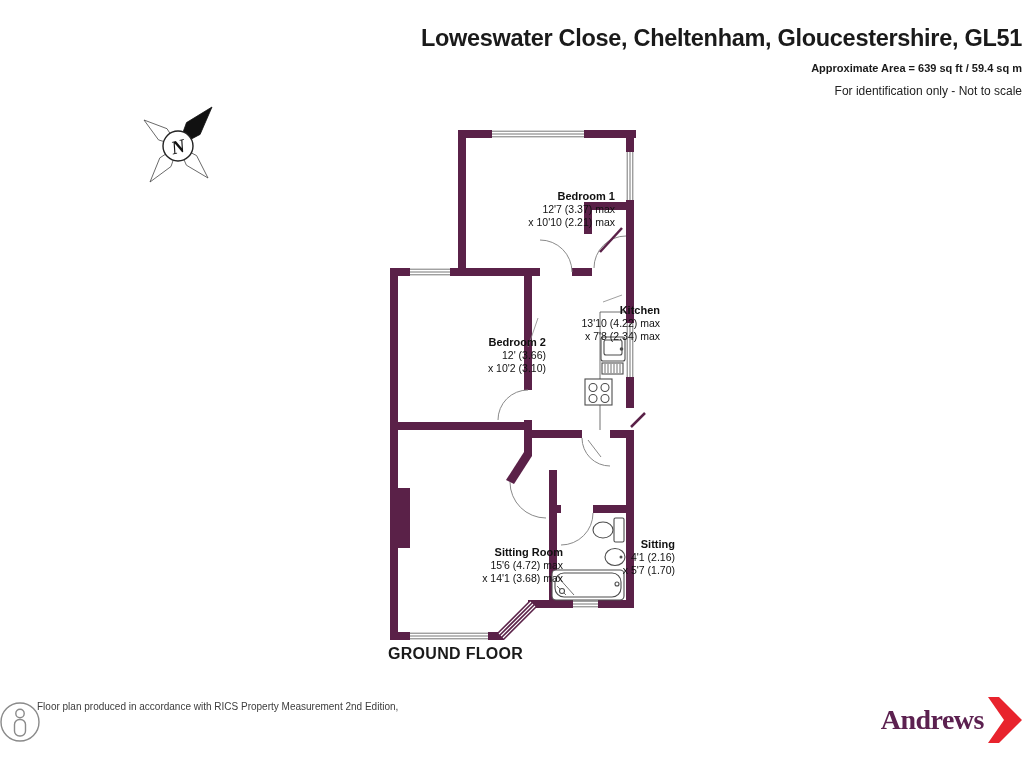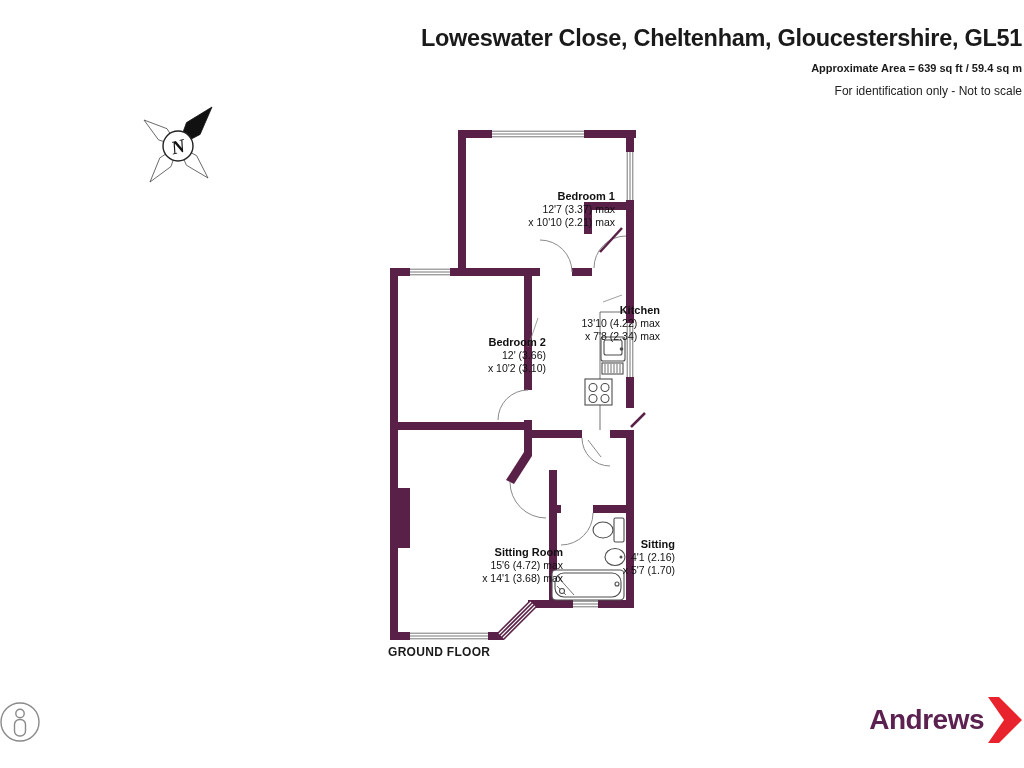--- a/index.html
+++ b/index.html
@@ -7,24 +7,24 @@
        font-family:"Liberation Sans", sans-serif;color:#1a1a1a;}
   .abs{position:absolute;}
   
   .title{top:25px;right:2px;font-size:23.5px;font-weight:bold;letter-spacing:-0.3px;white-space:nowrap;margin-left:26px;}
   .area-line{top:62px;right:2px;font-size:11px;font-weight:bold;white-space:nowrap;}
   .note-line{top:84px;right:2px;font-size:12px;white-space:nowrap;color:#222;}
   
   .room-label{position:absolute;width:170px;text-align:right;font-size:10.5px;line-height:13px;color:#111;}
   .room-label .rname{display:block;font-weight:bold;font-size:11px;}
   .room-label .rdim{display:block;}
-  .floor-label{left:388px;top:645px;font-size:12px;font-weight:bold;letter-spacing:0.3px;}
+  .floor-label{left:388px;top:645px;font-size:16px;font-weight:bold;letter-spacing:0.3px;}
   
   .footer-text{left:37px;top:700px;font-size:10px;line-height:13.5px;color:#3c3c3c;}
-  .logo{top:697px;right:2px;display:flex;align-items:center;gap:4px;}
+  .logo{top:697px;right:2px;display:flex;align-items:center;gap:4px;font-family:Liberation Serif, serif;}
   .logo-text{font-size:28px;font-weight:bold;color:#5c2150;letter-spacing:-0.5px;}
   svg{display:block;}
   .plan-svg{position:absolute;left:0;top:0;}
 </style>
 </head>
 <body>
 
 <svg class="plan-svg" width="1024" height="768" viewBox="0 0 1024 768">
 
   <g fill="#5a2148">
@@ -173,20 +173,21 @@
 </div>
 
 <div class="abs floor-label">GROUND FLOOR</div>
 
 <svg class="abs" style="left:0;top:700px;" width="42" height="44" viewBox="0 0 42 44">
   <circle cx="20" cy="22" r="19" fill="none" stroke="#8a8a8a" stroke-width="1.4"></circle>
   <circle cx="20" cy="13.5" r="4.2" fill="none" stroke="#8a8a8a" stroke-width="1.4"></circle>
   <rect x="14.5" y="19.5" width="11" height="16.5" rx="5" fill="none" stroke="#8a8a8a" stroke-width="1.4"></rect>
 </svg>
 <div class="abs footer-text">
+  <div>Floor plan produced in accordance with RICS Property Measurement 2nd Edition,</div>
 </div>
 
 <div class="abs logo">
   <span class="logo-text">Andrews</span>
   <svg width="34" height="46" viewBox="0 0 34 46">
     <polygon points="0,0 11,0 34,23 11,46 0,46 16,23" fill="#e8232d"></polygon>
   </svg>
 </div>
 
 </body></html>

